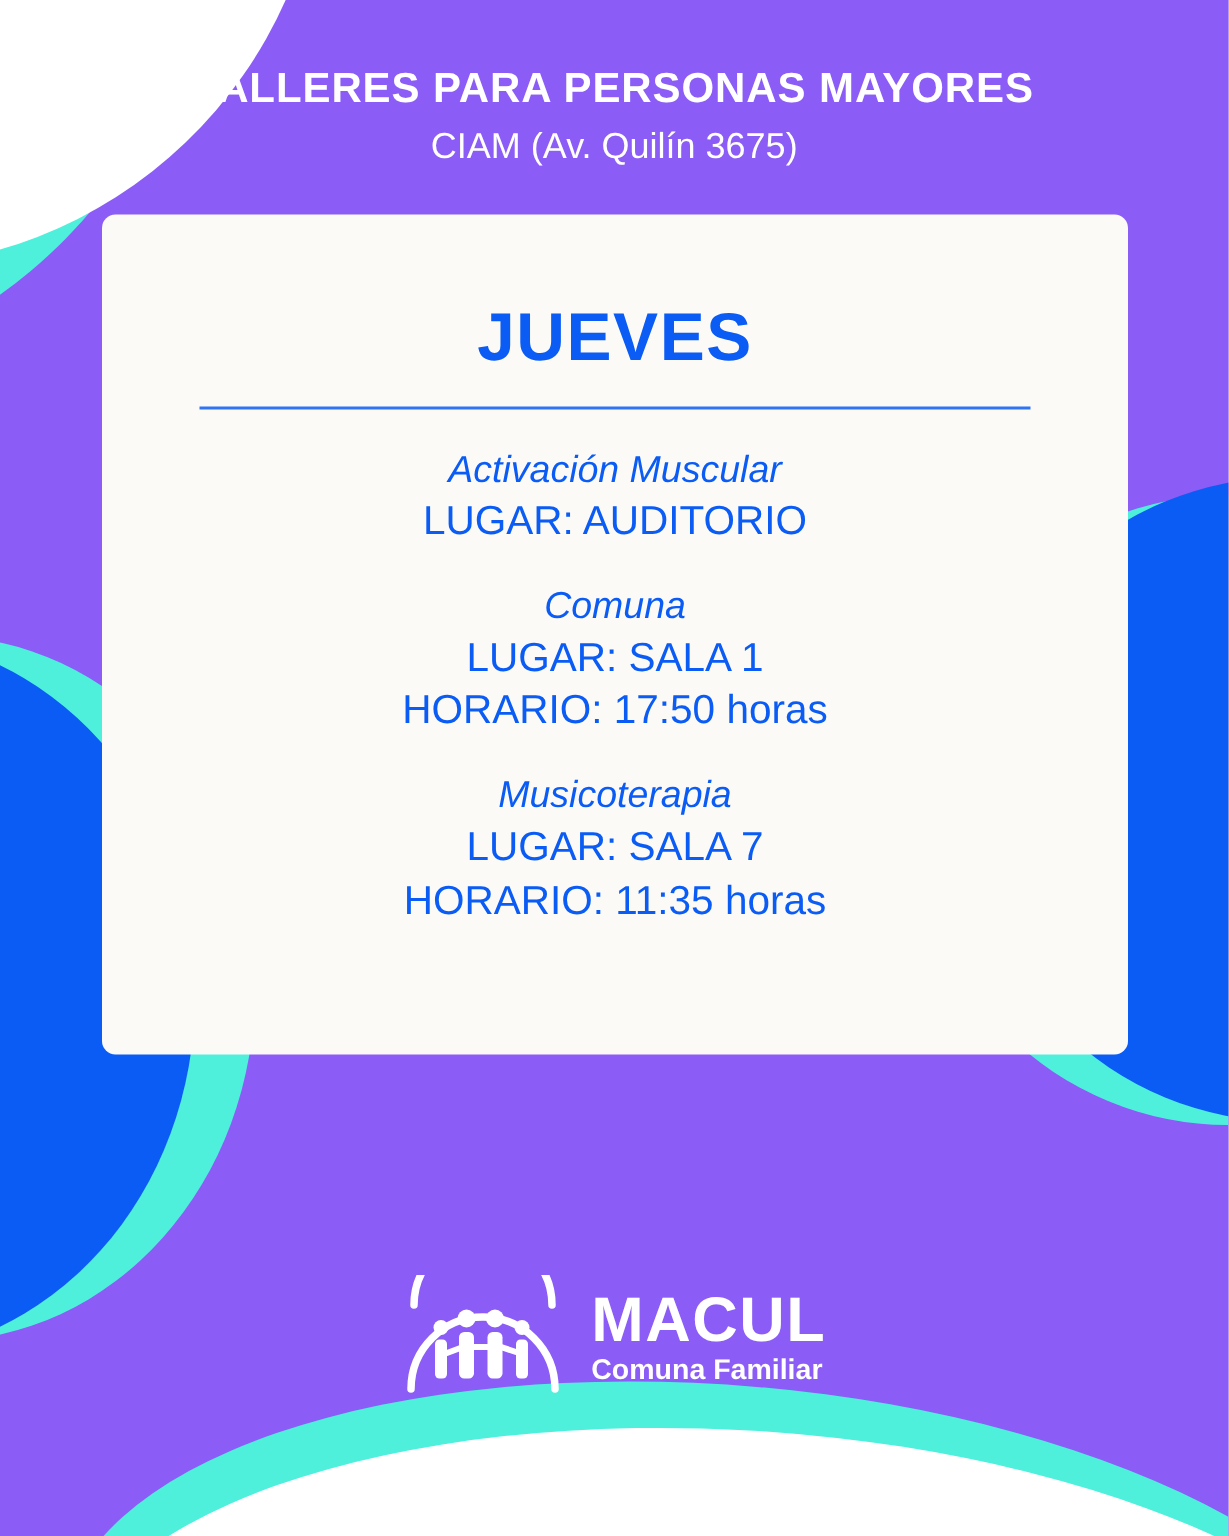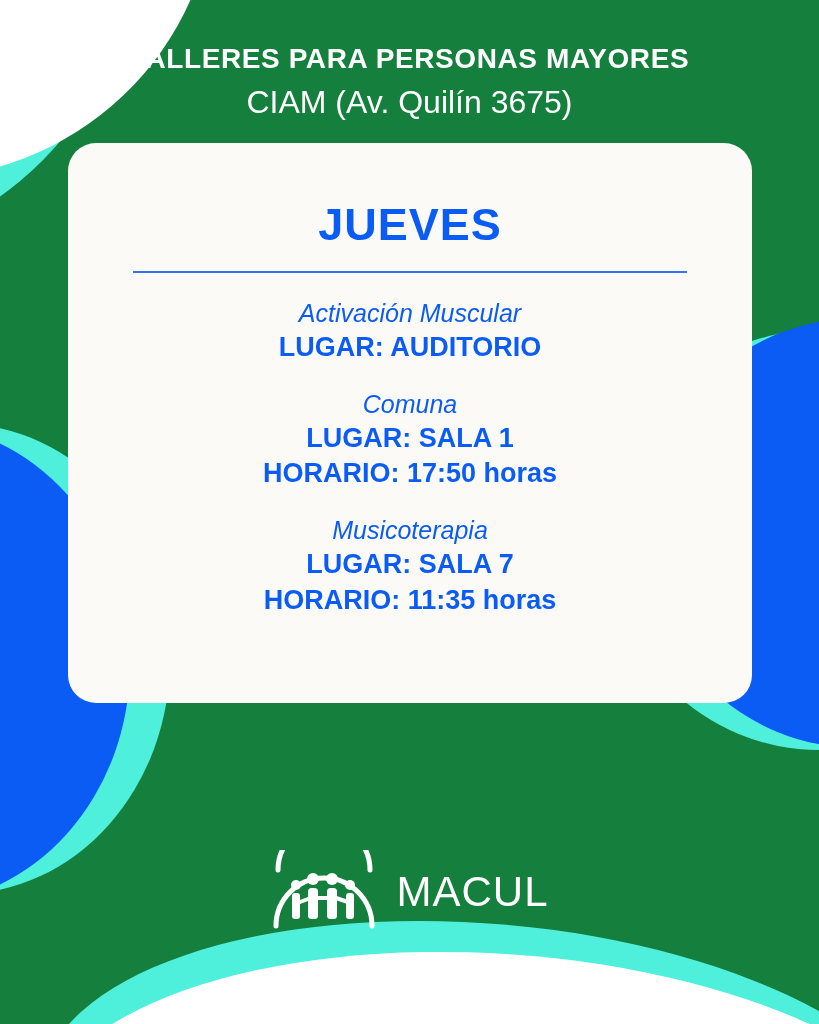--- a/index.html
+++ b/index.html
@@ -6,21 +6,21 @@
   html, body {
     width: 819px;
     height: 1024px;
     font-family: "Liberation Sans", sans-serif;
     overflow: hidden;
   }
   .poster {
     position: relative;
     width: 819px;
     height: 1024px;
-    background: #15803d;
+    background: #8b5cf6;
     overflow: hidden;
   }
 
   
   .swoosh { position: absolute; pointer-events: none; }
 
   .sw-top-left-cyan {
     top: -120px; left: -150px;
     width: 330px; height: 320px;
     background: #4ef0dc;
@@ -81,34 +81,34 @@
   }
   .header h1 {
     color: #ffffff;
     font-size: 28px;
     font-weight: bold;
     letter-spacing: 0.6px;
     line-height: 1.2;
   }
   .header h2 {
     color: #ffffff;
-    font-size: 32px;
+    font-size: 24px;
     font-weight: normal;
     margin-top: 8px;
   }
 
   .card {
     position: absolute;
     z-index: 5;
     left: 68px;
     top: 143px;
     width: 684px;
     height: 560px;
     background: #fbfaf7;
-    border-radius: 28px;
+    border-radius: 9px;
     padding: 28px 40px 0 40px;
     text-align: center;
   }
   .card-title {
     color: #0a5cf5;
     font-size: 45px;
     font-weight: bold;
     letter-spacing: 1px;
     margin-top: 28px;
   }
@@ -125,39 +125,39 @@
   .w-name {
     color: #0a5cf5;
     font-size: 25px;
     font-weight: normal;
     font-style: italic;
     margin-bottom: 2px;
   }
   .w-line {
     color: #0a5cf5;
     font-size: 27px;
-    font-weight: bold;
+    font-weight: normal;
     line-height: 1.32;
   }
 
   .footer {
     position: absolute;
     z-index: 5;
     left: 0; right: 0;
     bottom: 90px;
     display: flex;
     align-items: center;
     justify-content: center;
     gap: 18px;
   }
   .logo-mark { width: 108px; height: 84px; }
   .logo-text { text-align: left; color: #ffffff; }
   .logo-name {
     font-size: 42px;
-    font-weight: normal;
+    font-weight: bold;
     letter-spacing: 1px;
     line-height: 1;
   }
   .logo-tag {
     font-size: 19px;
     font-weight: bold;
     line-height: 1.2;
     margin-top: 2px;
   }
 </style>
@@ -219,16 +219,17 @@
         <rect x="57" y="38" width="10" height="31" rx="3.5" fill="#ffffff"></rect>
         <circle cx="80" cy="35" r="5" fill="#ffffff"></circle>
         <rect x="76" y="43" width="8" height="26" rx="3" fill="#ffffff"></rect>
         <path d="M30 52 L46 46" stroke="#ffffff" stroke-width="4" stroke-linecap="round"></path>
         <path d="M60 46 L78 52" stroke="#ffffff" stroke-width="4" stroke-linecap="round"></path>
         <path d="M48 48 L58 48" stroke="#ffffff" stroke-width="4" stroke-linecap="round"></path>
       </svg>
     </span>
     <span class="logo-text">
       <span class="logo-name" style="display:block">MACUL</span>
+      <span class="logo-tag" style="display:block">Comuna Familiar</span>
     </span>
   </div>
 
 </div>
 
 </body></html>

